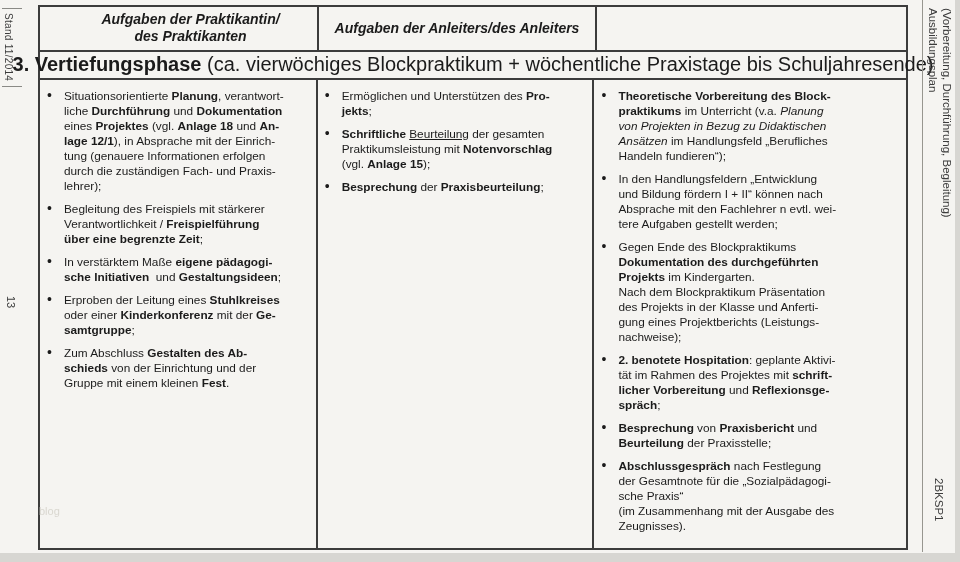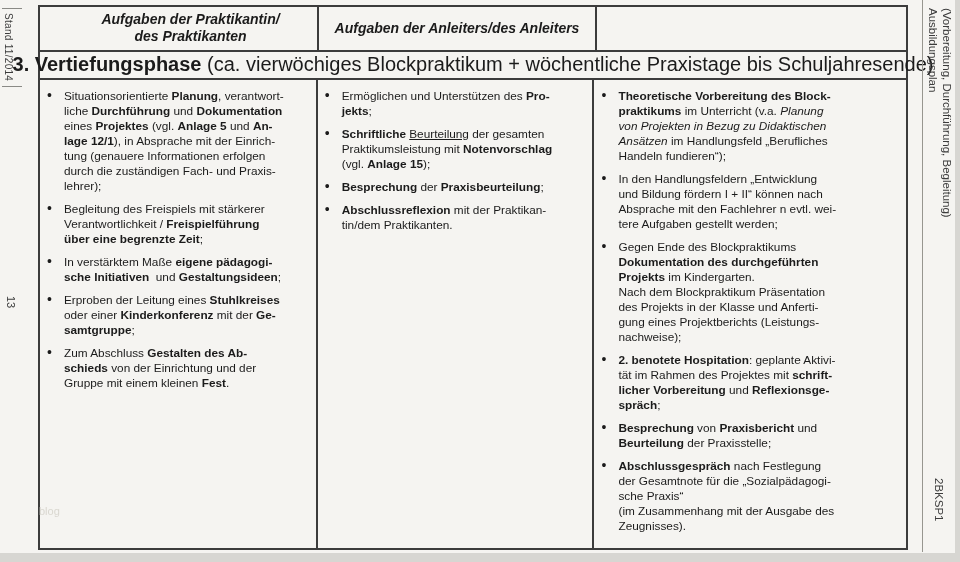--- a/index.html
+++ b/index.html
@@ -92,21 +92,21 @@
       <div class="header-cell w2 cell-r">Aufgaben der Anleiters/des Anleiters</div>
     </div>
     <div class="phase-row">
       <div><span class="b">3. Vertiefungsphase</span> (ca. vierwöchiges Blockpraktikum + wöchentliche Praxistage bis Schuljahresende)</div>
     </div>
     <div class="body-row">
       <div class="body-cell w1 cell-r">
         <ul class="bullet-list">
             <li>Situationsorientierte <span class="b">Planung</span>, verantwort-
 liche <span class="b">Durchführung</span> und <span class="b">Dokumentation</span>
-eines <span class="b">Projektes</span> (vgl. <span class="b">Anlage 5</span> und <span class="b">An-
+eines <span class="b">Projektes</span> (vgl. <span class="b">Anlage 18</span> und <span class="b">An-
 lage 12/1</span>), in Absprache mit der Einrich-
 tung (genauere Informationen erfolgen
 durch die zuständigen Fach- und Praxis-
 lehrer);</li>
             <li>Begleitung des Freispiels mit stärkerer
 Verantwortlichkeit / <span class="b">Freispielführung
 über eine begrenzte Zeit</span>;</li>
             <li>In verstärktem Maße <span class="b">eigene pädagogi-
 sche Initiativen</span>  und <span class="b">Gestaltungsideen</span>;</li>
             <li>Erproben der Leitung eines <span class="b">Stuhlkreises</span>
@@ -118,22 +118,20 @@
           </ul>
       </div>
       <div class="body-cell w2 cell-r">
         <ul class="bullet-list">
             <li>Ermöglichen und Unterstützen des <span class="b">Pro-
 jekts</span>;</li>
             <li><span class="b">Schriftliche</span> <span class="u">Beurteilung</span> der gesamten
 Praktikumsleistung mit <span class="b">Notenvorschlag</span>
 (vgl. <span class="b">Anlage 15</span>);</li>
             <li><span class="b">Besprechung</span> der <span class="b">Praxisbeurteilung</span>;</li>
-            <li><span class="b">Abschlussreflexion</span> mit der Praktikan-
-tin/dem Praktikanten.</li>
           </ul>
       </div>
       <div class="body-cell w3">
         <ul class="bullet-list">
             <li><span class="b">Theoretische Vorbereitung des Block-
 praktikums</span> im Unterricht (v.a. <span class="i">Planung
 von Projekten in Bezug zu Didaktischen
 Ansätzen</span> im Handlungsfeld „Berufliches
 Handeln fundieren“);</li>
             <li>In den Handlungsfeldern „Entwicklung

